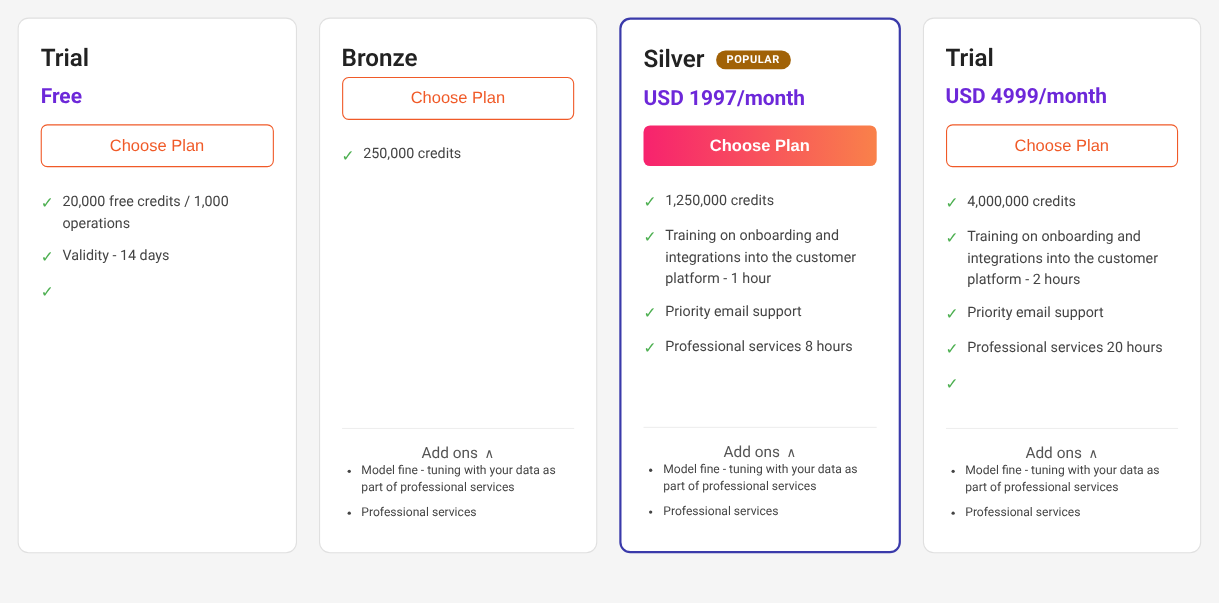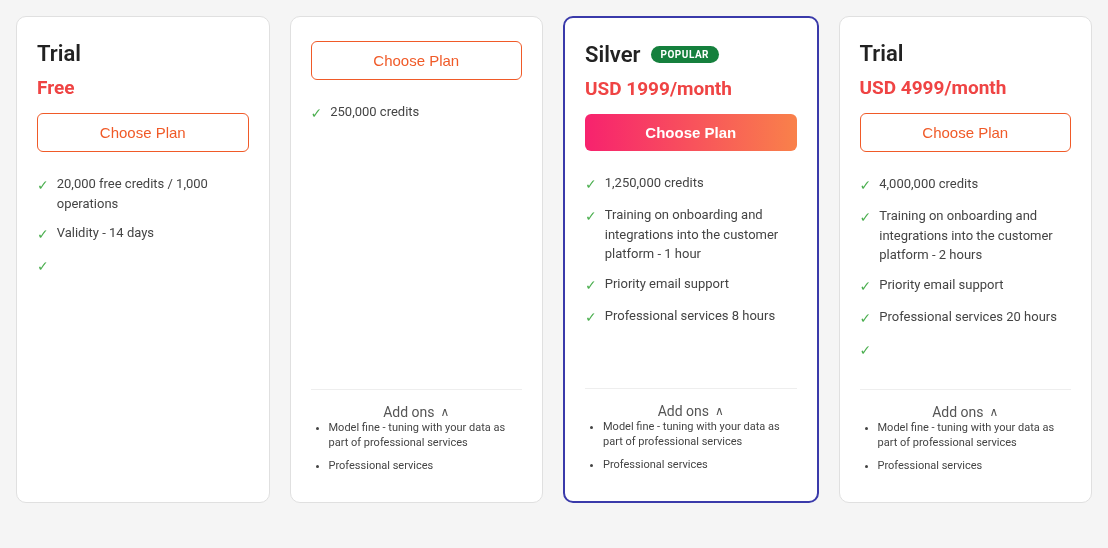--- a/index.html
+++ b/index.html
@@ -34,33 +34,33 @@
     .plan-name {
       font-size: 22px;
       font-weight: 600;
       color: #222;
       margin-bottom: 4px;
       display: flex;
       align-items: center;
       gap: 10px;
     }
     .popular-badge {
-      background: #15803d;
+      background: #a16207;
       color: #fff;
       font-size: 10px;
       font-weight: 700;
       border-radius: 20px;
       padding: 3px 10px;
       letter-spacing: 0.5px;
       text-transform: uppercase;
     }
     .plan-price {
       font-size: 19px;
       font-weight: 700;
-      color: #ef4444;
+      color: #6d28d9;
       margin-bottom: 14px;
       margin-top: 6px;
     }
     .choose-plan-btn {
       border: 1.5px solid #f05a28;
       border-radius: 6px;
       background: #fff;
       color: #f05a28;
       font-size: 15px;
       font-weight: 500;
@@ -143,20 +143,23 @@
         <li>
           <span class="check-icon">✓</span>
           <span>Validity - 14 days</span>
         </li>
         <li>
           <span class="check-icon">✓</span>
         </li>
       </ul>
     </div>
     <div class="plan-card">
+      <div class="plan-name">
+        <span>Bronze</span>
+      </div>
       <button class="choose-plan-btn">Choose Plan</button>
       <ul class="features-list">
         <li>
           <span class="check-icon">✓</span>
           <span>250,000 credits</span>
         </li>
       </ul>
       <div class="addons-section">
         <div class="addons-title">
           <span>Add ons</span>
@@ -166,21 +169,21 @@
           <li>Model fine - tuning with your data as part of professional services</li>
           <li>Professional services</li>
         </ul>
       </div>
     </div>
     <div class="plan-card highlighted">
       <div class="plan-name">
         <span>Silver</span>
         <span class="popular-badge">POPULAR</span>
       </div>
-      <div class="plan-price">USD 1999/month</div>
+      <div class="plan-price">USD 1997/month</div>
       <button class="choose-plan-btn gradient">Choose Plan</button>
       <ul class="features-list">
         <li>
           <span class="check-icon">✓</span>
           <span>1,250,000 credits</span>
         </li>
         <li>
           <span class="check-icon">✓</span>
           <span>Training on onboarding and integrations into the customer platform - 1 hour</span>
         </li>

